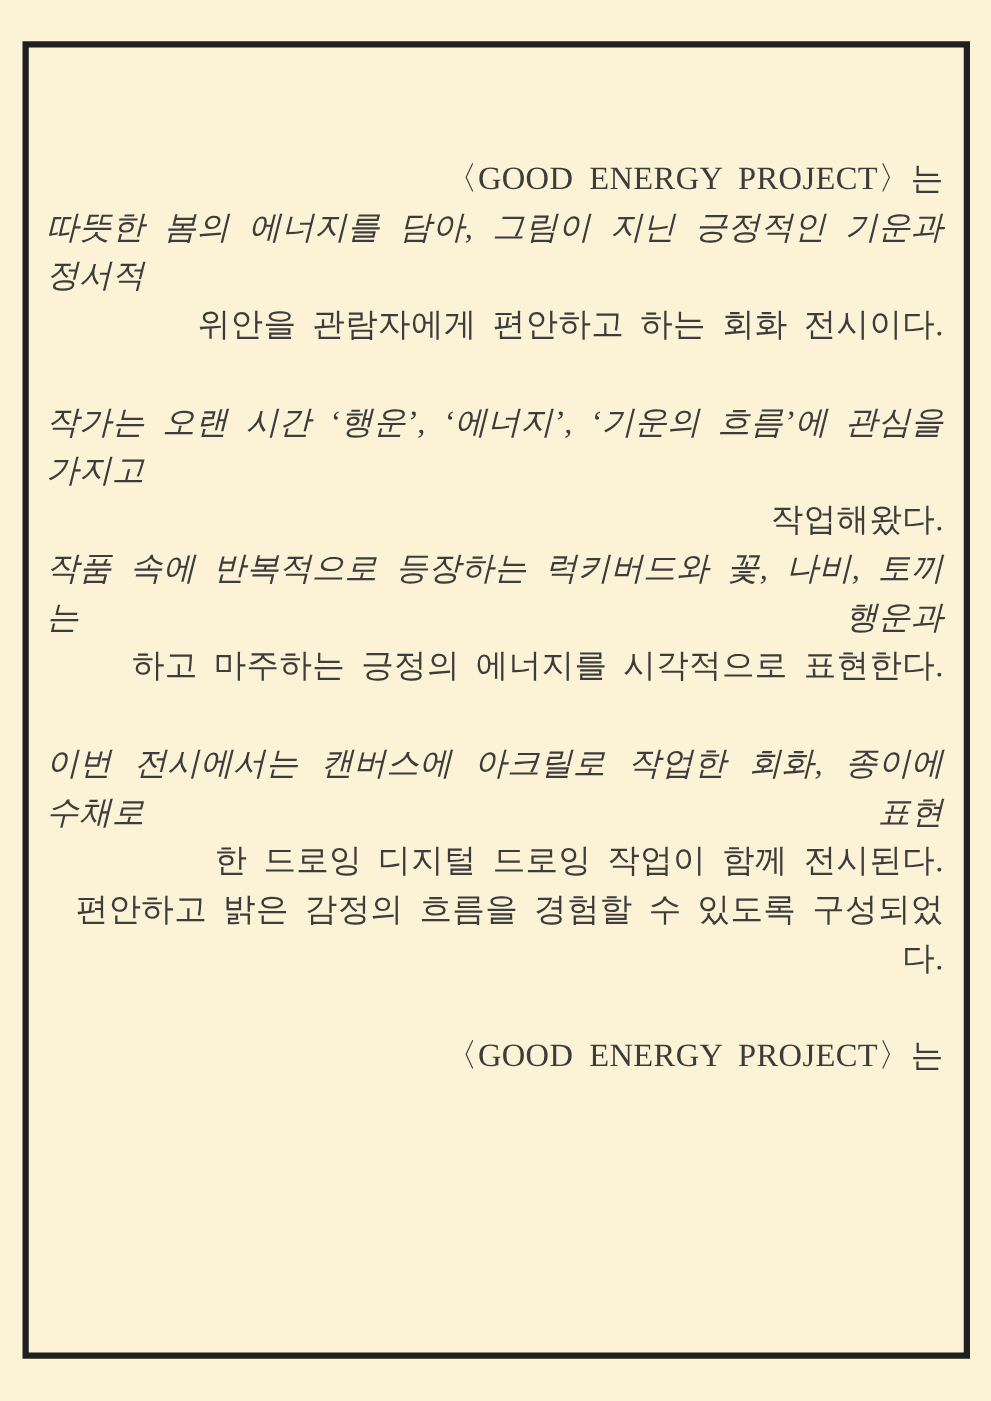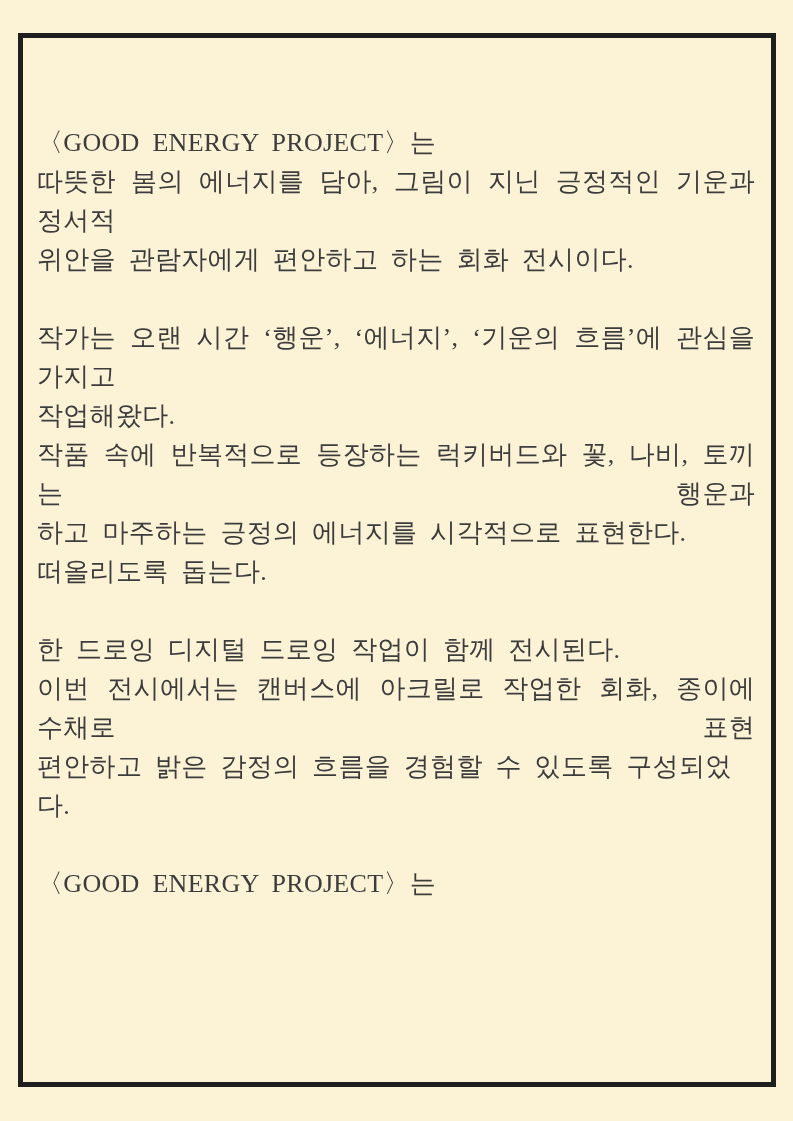--- a/index.html
+++ b/index.html
@@ -31,45 +31,46 @@
     line-height: 39px;
     word-spacing: 6px;
     letter-spacing: 0.3px;
   }
   .paragraph {
     margin: 0 0 39px 0;
   }
   .line {
     white-space: pre-wrap;
     min-height: 39px;
+    text-align: right;
   }
   .line.justify {
     text-align: justify;
     text-align-last: justify;
+    font-style: italic;
   }
 </style>
 </head>
 <body style="--page-bg: #FCF3D6; --text-color: #3c3c3c; --frame-color: #1f1f1f;">
 
 <div class="frame">
   <div class="content">
       <div class="paragraph">
         <div class="line">〈GOOD ENERGY PROJECT〉는</div>
         <div class="line justify">따뜻한 봄의 에너지를 담아, 그림이 지닌 긍정적인 기운과 정서적</div>
         <div class="line">위안을 관람자에게 편안하고 하는 회화 전시이다.</div>
       </div>
       <div class="paragraph">
         <div class="line justify">작가는 오랜 시간 ‘행운’, ‘에너지’, ‘기운의 흐름’에 관심을 가지고</div>
         <div class="line">작업해왔다.</div>
         <div class="line justify">작품 속에 반복적으로 등장하는 럭키버드와 꽃, 나비, 토끼는 행운과</div>
         <div class="line">하고 마주하는 긍정의 에너지를 시각적으로 표현한다.</div>
-        <div class="line">떠올리도록 돕는다.</div>
       </div>
       <div class="paragraph">
+        <div class="line justify">이번 전시에서는 캔버스에 아크릴로 작업한 회화, 종이에 수채로 표현</div>
         <div class="line">한 드로잉 디지털 드로잉 작업이 함께 전시된다.</div>
-        <div class="line justify">이번 전시에서는 캔버스에 아크릴로 작업한 회화, 종이에 수채로 표현</div>
         <div class="line">편안하고 밝은 감정의 흐름을 경험할 수 있도록 구성되었다.</div>
       </div>
       <div class="paragraph">
         <div class="line">〈GOOD ENERGY PROJECT〉는</div>
       </div>
     </div>
 </div>
 
 </body></html>

